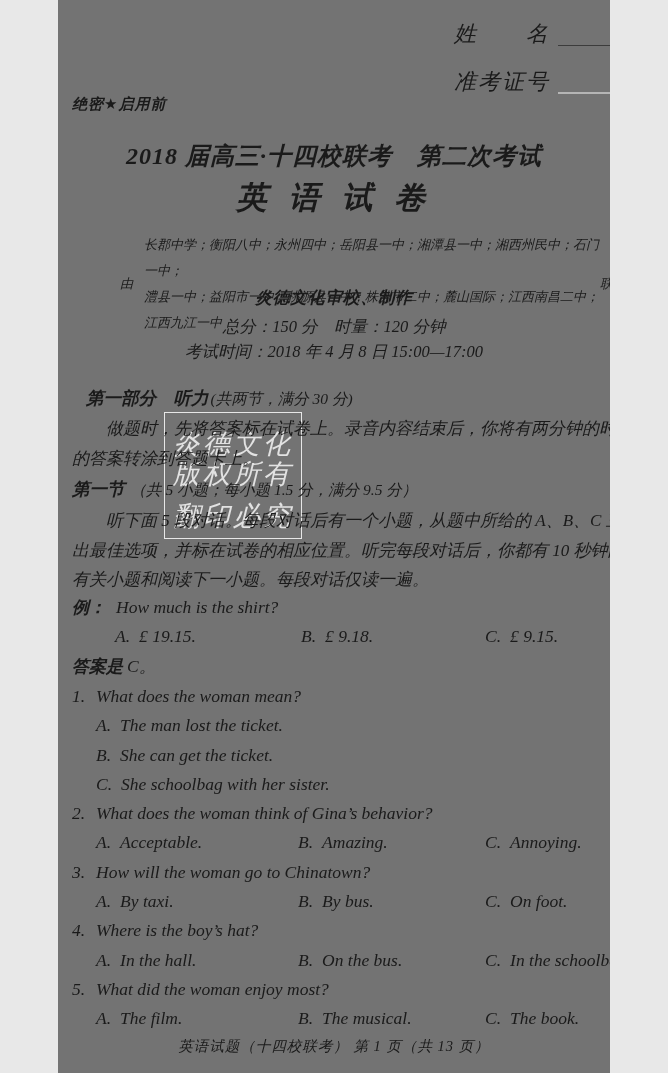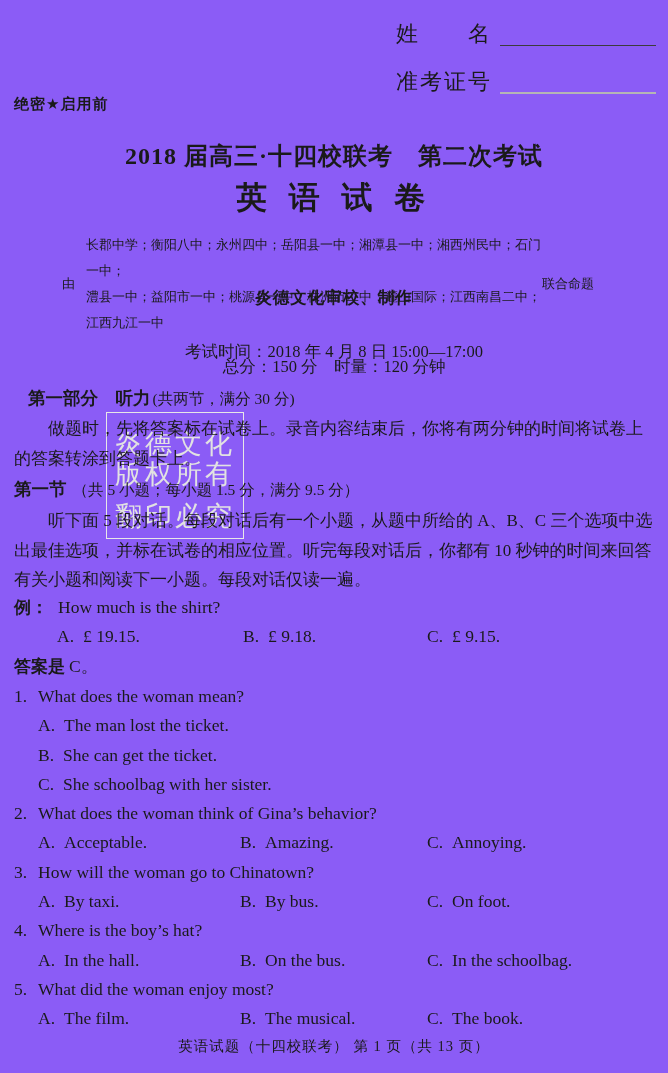--- a/index.html
+++ b/index.html
@@ -1,19 +1,20 @@
 <!DOCTYPE html>
 <html><head>
 <meta charset="utf-8">
 <style>
   html,body { margin:0; padding:0; background:#e8e8e8; }
   .page {
-    position:relative; width:668px; height:1073px; margin:0 auto;
-    background:#8b5cf6; color:#1a1a1a; overflow:hidden;
+    position:relative; width:552px; height:1073px; margin:0 auto;
+    background:#737373; color:#1a1a1a; overflow:hidden;
     font-family:"Liberation Serif","DejaVu Serif",serif;
+    font-style:italic;
   }
   .sans { font-family:"Liberation Sans","DejaVu Sans",sans-serif; }
 
   
   .hdr-fields { position:absolute; top:10px; left:396px; width:260px; }
   .hdr-row { display:flex; align-items:flex-end; height:36px; margin-bottom:12px; }
   .hdr-label { font-size:22px; line-height:1.1; letter-spacing:2px; white-space:pre; }
   .uline { flex:1; margin-left:8px; height:28px; }
   .uline.dark  { border-bottom:1.5px solid #3c3c3c; }
   .uline.light { border-bottom:2.5px solid #b5b5b5; }
@@ -25,21 +26,21 @@
   .title2 { position:absolute; top:177px; left:0; width:100%; text-align:center;
             font-size:31px; font-weight:bold; letter-spacing:7px; }
 
   .byline { position:absolute; top:232px; left:62px; width:546px; display:flex; align-items:center; font-size:13px; }
   .byline-prefix { width:24px; flex:none; }
   .byline-schools { width:456px; flex:none; line-height:26px; }
   .byline-suffix { white-space:nowrap; }
 
   .producer { position:absolute; top:287px; left:0; width:100%; text-align:center;
               font-weight:bold; font-size:16.5px; letter-spacing:1px; }
-  .score    { position:absolute; top:316px; left:0; width:100%; text-align:center; font-size:16.5px;margin-top:40px; }
+  .score    { position:absolute; top:316px; left:0; width:100%; text-align:center; font-size:16.5px; }
   .timeinfo { position:absolute; top:341px; left:0; width:100%; text-align:center; font-size:16.5px; }
 
   
   .watermark { position:absolute; top:412px; left:106px; width:138px; height:127px;
                border:1px solid #e7e7e7; box-sizing:border-box; z-index:0;
                display:flex; flex-direction:column; align-items:center; padding-top:16px;
                color:#e2e2e2; font-size:27px; letter-spacing:3px; line-height:30px; user-select:none; }
   .watermark .wm3 { margin-top:12px; }
 
   .p1head { position:absolute; top:386px; left:28px; z-index:1; }

